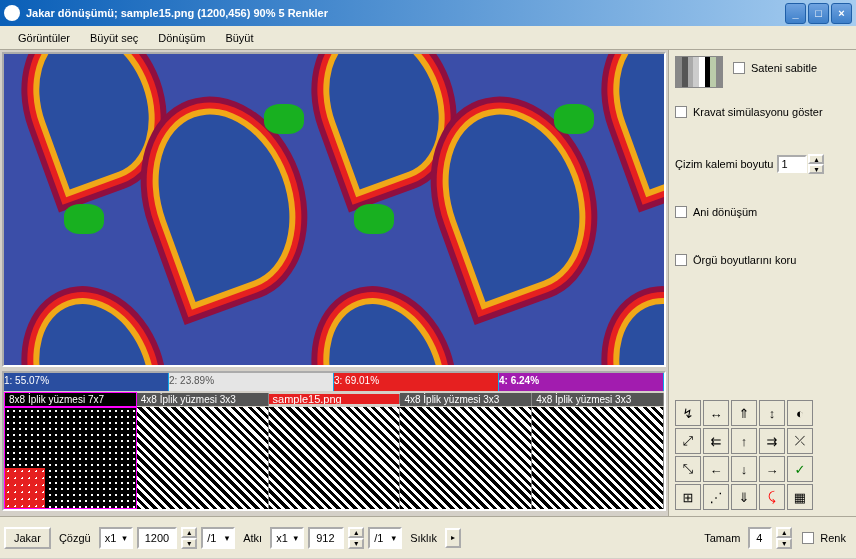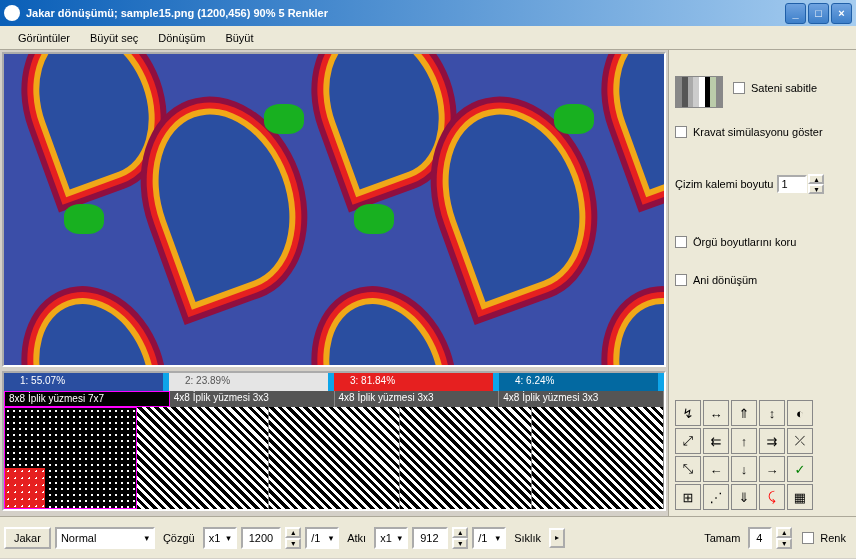--- a/index.html
+++ b/index.html
@@ -10,22 +10,22 @@
 .title-btns{display:flex;gap:2px;}
 .title-btn{width:21px;height:21px;background:linear-gradient(#6fa3e0,#3d7fc9);border:1px solid #1f5fa8;border-radius:3px;display:flex;align-items:center;justify-content:center;color:#fff;font-weight:bold;cursor:pointer;}
 .menubar{height:24px;background:#ece9d8;display:flex;align-items:center;padding:0 8px;border-bottom:1px solid #aca899;}
 .menu-item{padding:3px 10px;cursor:pointer;}
 .coords{margin-left:auto;padding-right:8px;}
 .main-area{display:flex;height:466px;}
 .left-pane{flex:1;display:flex;flex-direction:column;}
 .pattern-view{height:315px;border:2px inset #fff;background:#3b4ea8;position:relative;overflow:hidden;margin:2px;}
 .weave-strip{height:140px;display:flex;flex-direction:column;margin:2px;border:2px inset #fff;}
 .color-row{height:18px;display:flex;}
-.color-cell{flex:1;color:#fff;font-size:10px;padding:2px 16px;border-right:6px solid #0ea5e9;white-space:nowrap;overflow:hidden;}
-.label-row{height:16px;display:flex;}
+.color-cell{flex:1;color:#fff;font-size:10px;padding:2px 0;border-right:1px solid #0ea5e9;white-space:nowrap;overflow:hidden;}
+.label-row{height:16px;display:flex;align-items:center;}
 .label-cell{flex:1;color:#fff;font-size:10px;padding:1px 4px;border-right:1px solid #888;white-space:nowrap;overflow:hidden;}
 .swatch-row{flex:1;display:flex;}
 .swatch{flex:1;border-right:1px solid #888;background:#000;position:relative;}
 .right-pane{width:188px;background:#ece9d8;padding:6px;border-left:1px solid #aca899;display:flex;flex-direction:column;}
 .palette-box{width:48px;height:32px;display:inline-block;border:1px solid #888;background:linear-gradient(90deg,#888 0 12%,#555 12% 25%,#aaa 25% 37%,#ccc 37% 50%,#fff 50% 62%,#000 62% 75%,#bca 75% 87%,#888 87%);}
 .chk-row{display:flex;align-items:center;margin:6px 0;}
 .chk{width:12px;height:12px;border:1px solid #888;background:#fff;margin-right:6px;}
 .field-row{display:flex;align-items:center;margin:12px 0;}
 .num-input{width:30px;height:18px;border:2px inset #fff;background:#fff;padding:0 2px;font-size:11px;}
 .tool-grid{margin-top:auto;display:grid;grid-template-columns:repeat(5,26px);grid-template-rows:repeat(4,26px);gap:2px;}
@@ -126,68 +126,71 @@
       <div style="position:absolute;left:60px;top:150px;width:40px;height:30px;background:#18b020;border-radius:40%;"></div>
       <div style="position:absolute;left:350px;top:150px;width:40px;height:30px;background:#18b020;border-radius:40%;"></div>
       <div style="position:absolute;left:550px;top:50px;width:40px;height:30px;background:#18b020;border-radius:40%;"></div>
       <div style="position:absolute;left:260px;top:50px;width:40px;height:30px;background:#18b020;border-radius:40%;"></div>
     </div>
 
     <div class="weave-strip">
       <div class="color-row">
         <div class="color-cell" style="background:#2a4ea0;">1: 55.07%</div>
         <div class="color-cell" style="background:#e5e5e5;color:#555;">2: 23.89%</div>
-        <div class="color-cell" style="background:#e62020;">3: 81.84%</div>
-        <div class="color-cell" style="background:#0369a1;">4: 6.24%</div>
+        <div class="color-cell" style="background:#e62020;">3: 69.01%</div>
+        <div class="color-cell" style="background:#a21caf;font-weight:bold;">4: 6.24%</div>
       </div>
       <div class="label-row">
         <div class="label-cell" style="background:#000;border:1px solid magenta;">8x8 İplik yüzmesi 7x7</div>
         <div class="label-cell" style="background:#555;">4x8 İplik yüzmesi 3x3</div>
+        <div class="label-cell" style="background:#e62020;display:flex;flex-direction:column;line-height:8px;">
+            <span>sample15.png</span>
+          </div>
         <div class="label-cell" style="background:#555;">4x8 İplik yüzmesi 3x3</div>
         <div class="label-cell" style="background:#555;">4x8 İplik yüzmesi 3x3</div>
       </div>
       <div class="swatch-row">
         <div class="swatch dots" style="border:1px solid magenta;">
             <div class="redsq"></div>
           </div>
         <div class="swatch diag"></div>
         <div class="swatch diag"></div>
         <div class="swatch diag"></div>
         <div class="swatch diag"></div>
       </div>
     </div>
   </div>
 
   <div class="right-pane">
-    <div style="display:flex;align-items:flex-start;gap:10px;margin-top:20px;">
+    <div style="display:flex;align-items:flex-start;gap:10px;">
       <span class="palette-box"></span>
       <div class="chk-row">
           <span class="chk"></span>
           <span>Sateni sabitle</span>
         </div>
     </div>
     <div class="chk-row" style="margin-top:18px;">
         <span class="chk"></span>
         <span>Kravat simülasyonu göster</span>
       </div>
     <div class="field-row" style="margin-top:30px;">
       <span>Çizim kalemi boyutu</span>
       <input class="num-input" style="margin-left: 4px;" value="1">
       <div style="display:flex;flex-direction:column;margin-left:1px;">
           <div class="sidebtn" style="height:10px;">▴</div>
           <div class="sidebtn" style="height:10px;">▾</div>
         </div>
     </div>
+    <div class="chk-row" style="margin-top:20px;">
+        <span class="chk"></span>
+        <span>Ani dönüşüm</span>
+      </div>
     <div class="chk-row" style="margin-top:30px;">
         <span class="chk"></span>
         <span>Örgü boyutlarını koru</span>
-      </div>
-    <div class="chk-row" style="margin-top:20px;">
-        <span class="chk"></span>
-        <span>Ani dönüşüm</span>
       </div>
 
     <div class="tool-grid">
       <div class="tool-btn">↯</div>
       <div class="tool-btn">↔</div>
       <div class="tool-btn">⇑</div>
       <div class="tool-btn">↕</div>
       <div class="tool-btn">◐</div>
       <div class="tool-btn">⤢</div>
       <div class="tool-btn">⇇</div>
@@ -203,23 +206,20 @@
       <div class="tool-btn">⋰</div>
       <div class="tool-btn">⇓</div>
       <div class="tool-btn" style="color:red;">⤹</div>
       <div class="tool-btn">▦</div>
     </div>
   </div>
 </div>
 
 <div class="bottombar">
   <div class="btn">Jakar</div>
-  <div class="dropdown" style="min-width:100px;">
-      <span>Normal</span>
-    </div>
   <span class="stat-lbl">Çözgü</span>
   <div class="dropdown" style="min-width:34px;">
       <span>x1</span>
     </div>
   <div class="stat-box">1200</div>
   <div style="display:flex;flex-direction:column;">
       <div class="sidebtn" style="height:11px;">▴</div>
       <div class="sidebtn" style="height:11px;">▾</div>
     </div>
   <div class="dropdown" style="min-width:34px;">

